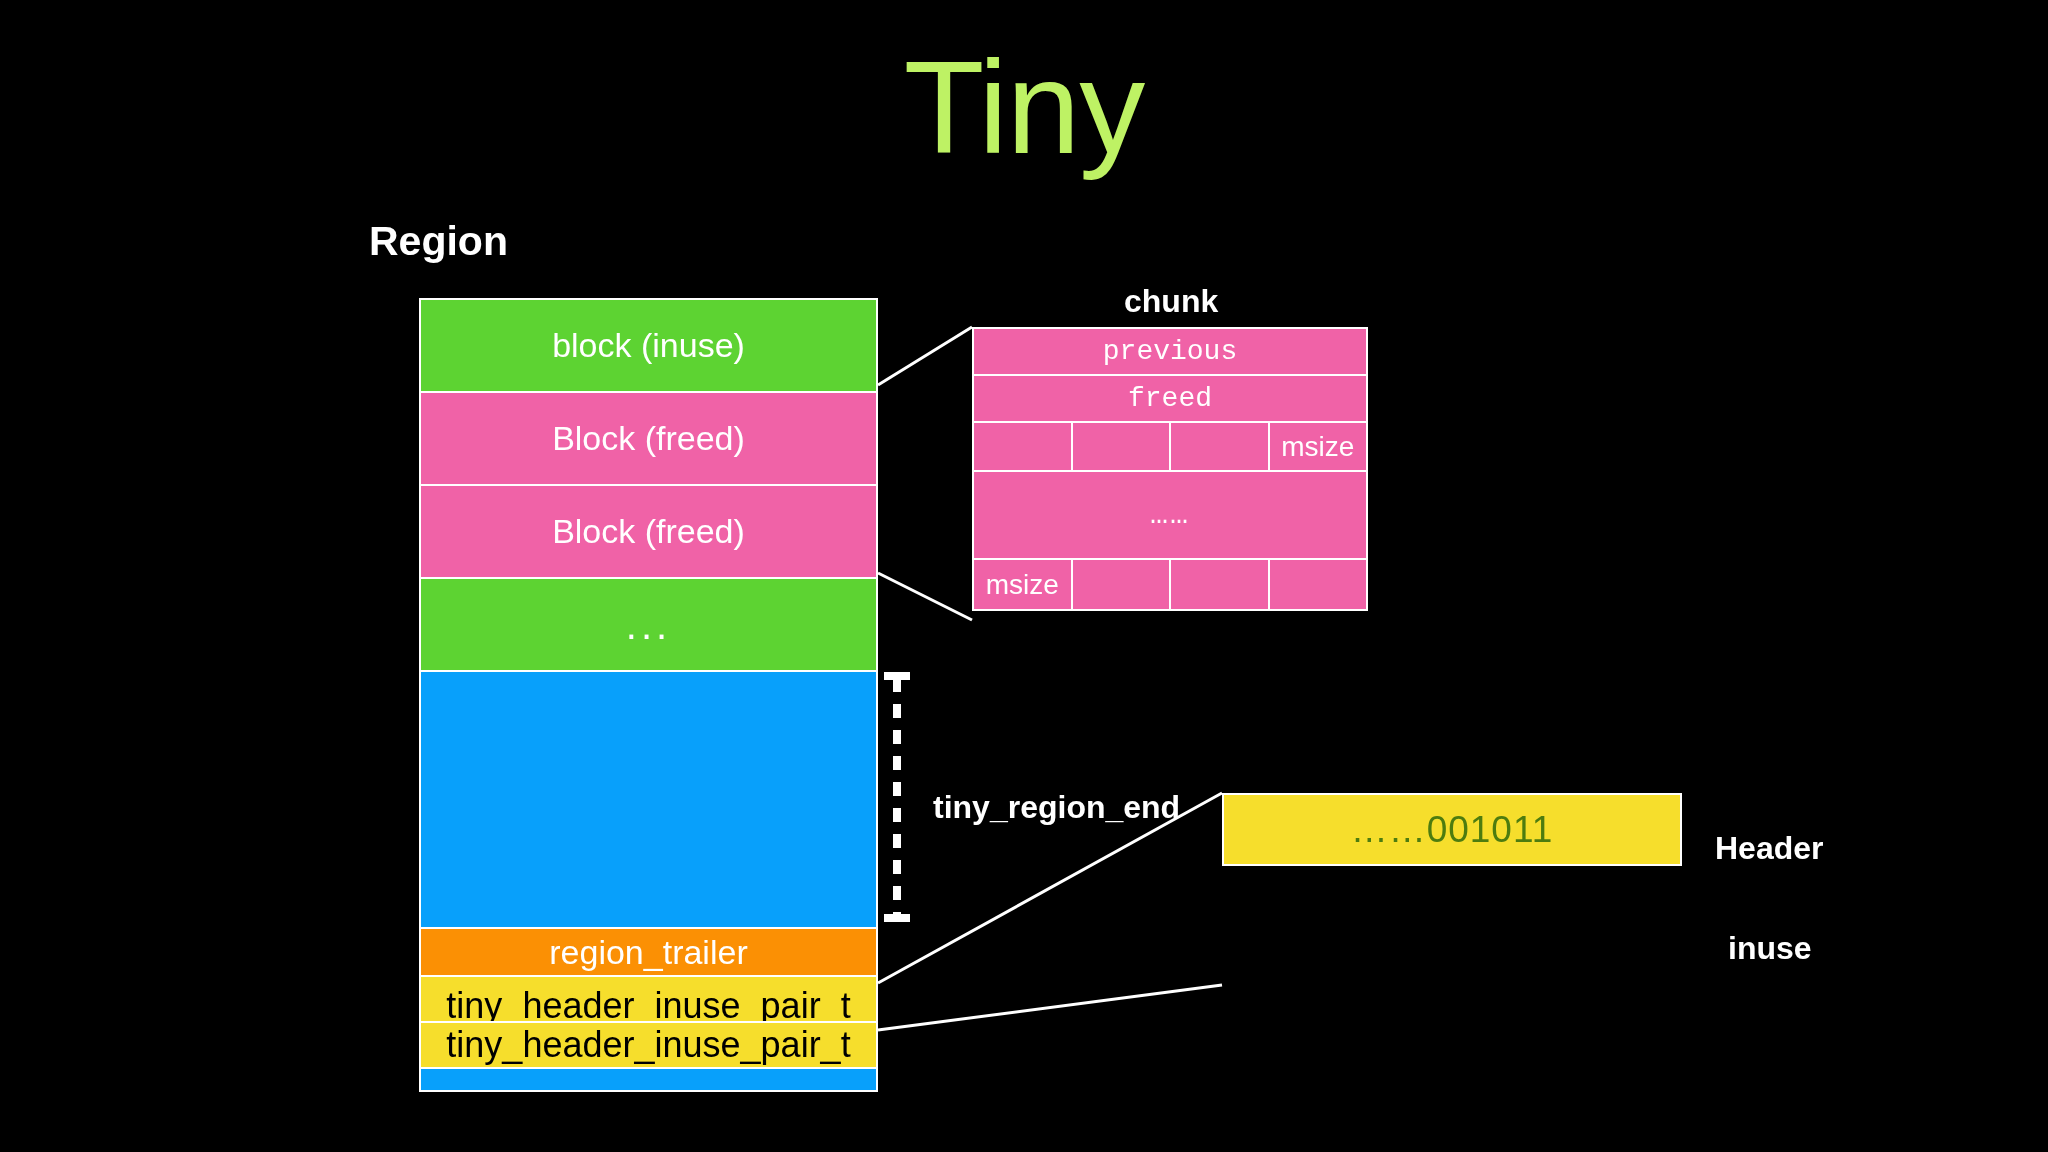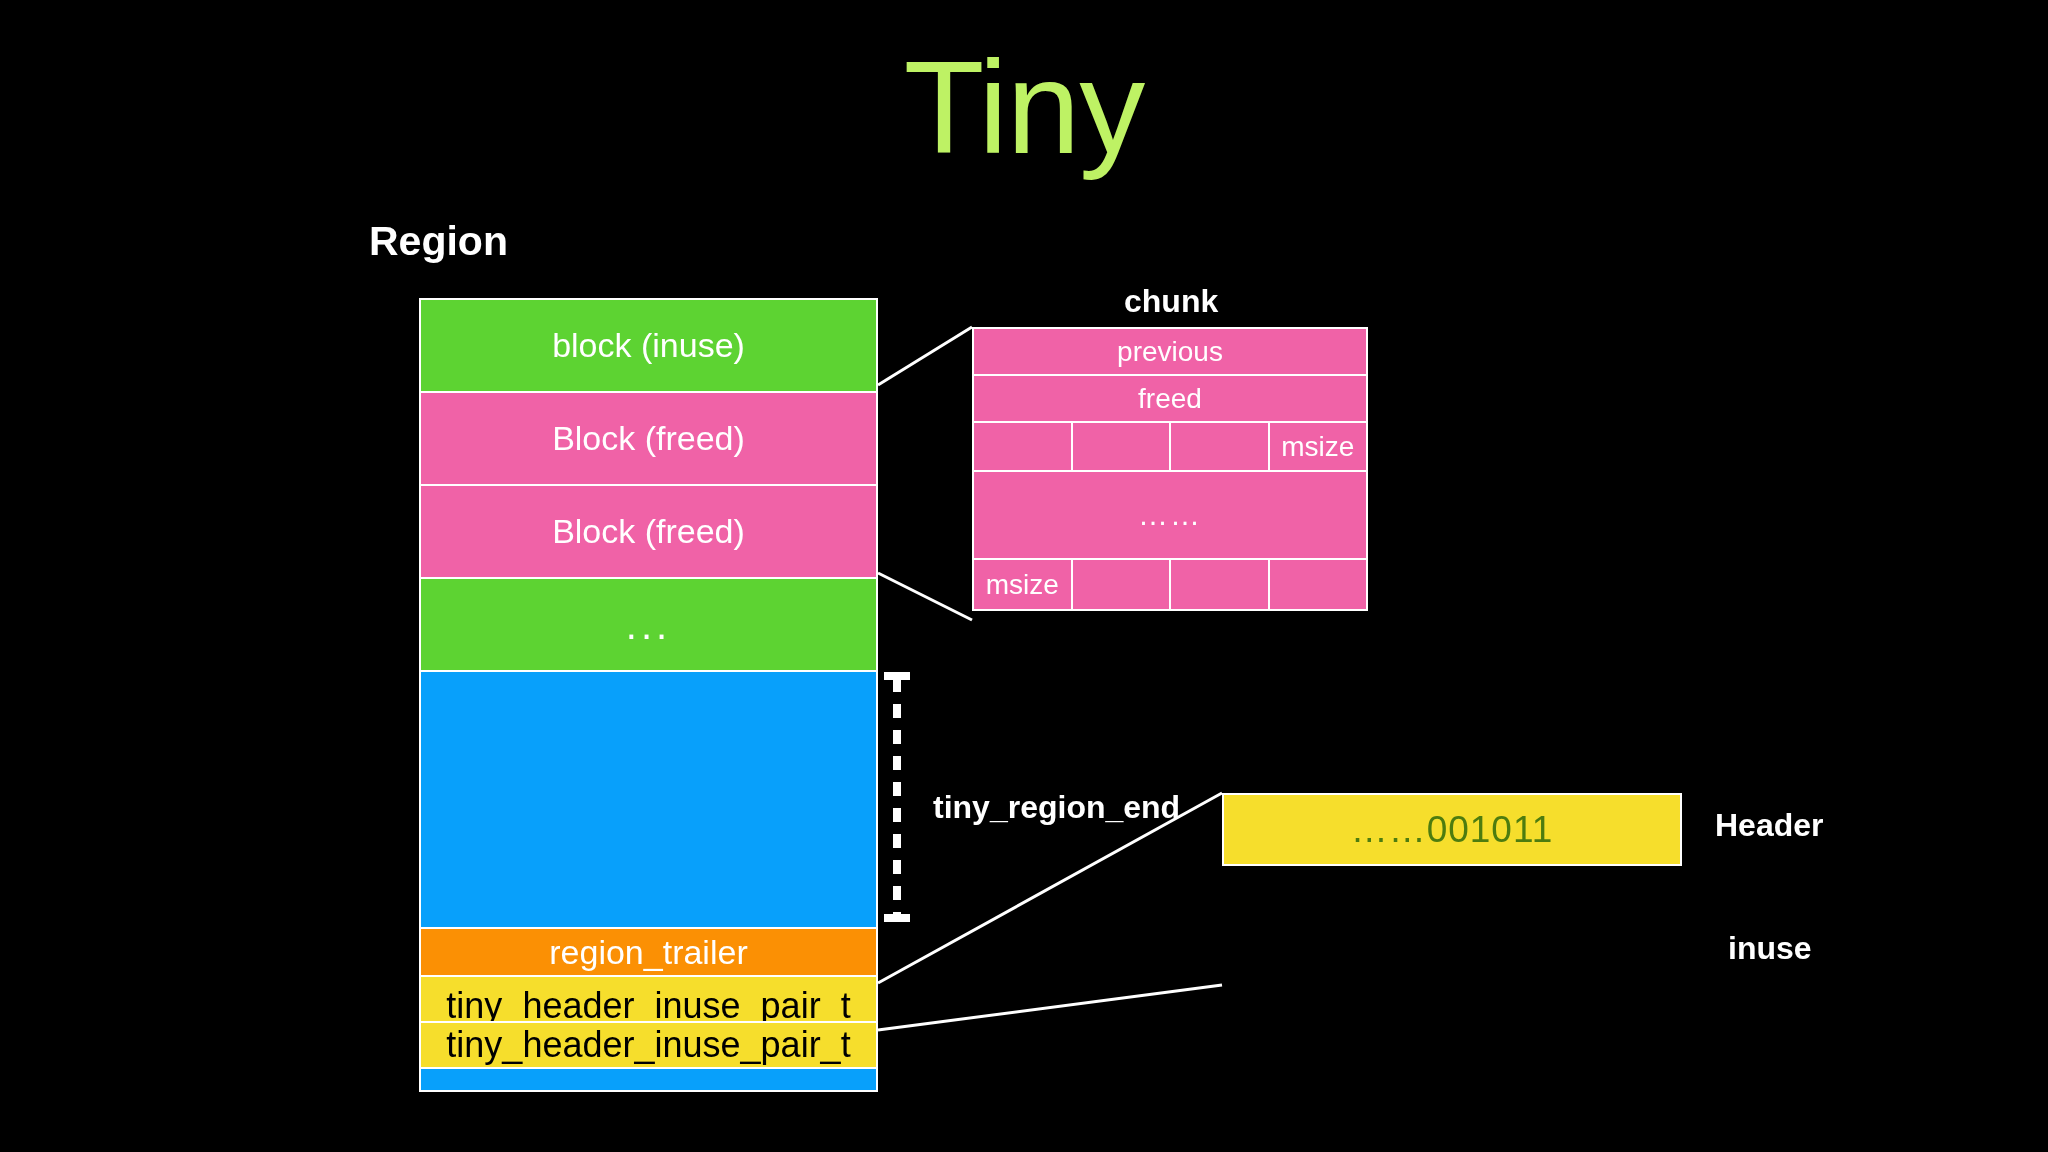--- a/index.html
+++ b/index.html
@@ -42,21 +42,21 @@
   
   .label-bold {
     position: absolute;
     font-weight: bold;
     color: #ffffff;
     white-space: nowrap;
   }
   #region-label  { left: 369px; top: 218px; font-size: 41px; }
   #chunk-label   { left: 1124px; top: 283px; font-size: 32px; }
   #tinyend-label { left: 933px; top: 789px; font-size: 32px; }
-  #header-label  { left: 1715px; top: 807px; font-size: 32px; }
+  #header-label  { left: 1715px; top: 830px; font-size: 32px; }
   #inuse-label   { left: 1728px; top: 930px; font-size: 32px; }
 
   
   #region-stack {
     position: absolute;
     left: 419px;
     top: 290px;
     width: 459px;
     margin-top: 8px;
   }
@@ -121,21 +121,21 @@
     box-sizing: border-box;
     border-right: 2px solid #ffffff;
     display: flex;
     align-items: center;
     justify-content: center;
     color: #ffffff;
     font-size: 28px;
     overflow: hidden;
   }
   .ccell:last-child { border-right: none; }
-  .crow.full .ccell { border-right: none; }
+  .crow.full .ccell { border-right: none; font-family: Liberation Mono, monospace; }
   .h-prev  { height: 47px; }
   .h-next  { height: 47px; }
   .h-cols  { height: 49px; }
   .h-elide { height: 88px; }
   .h-bot   { height: 49px; }
   .elide-glyph {
     font-size: 30px;
     letter-spacing: 2px;
     color: #ffffff;
   }

